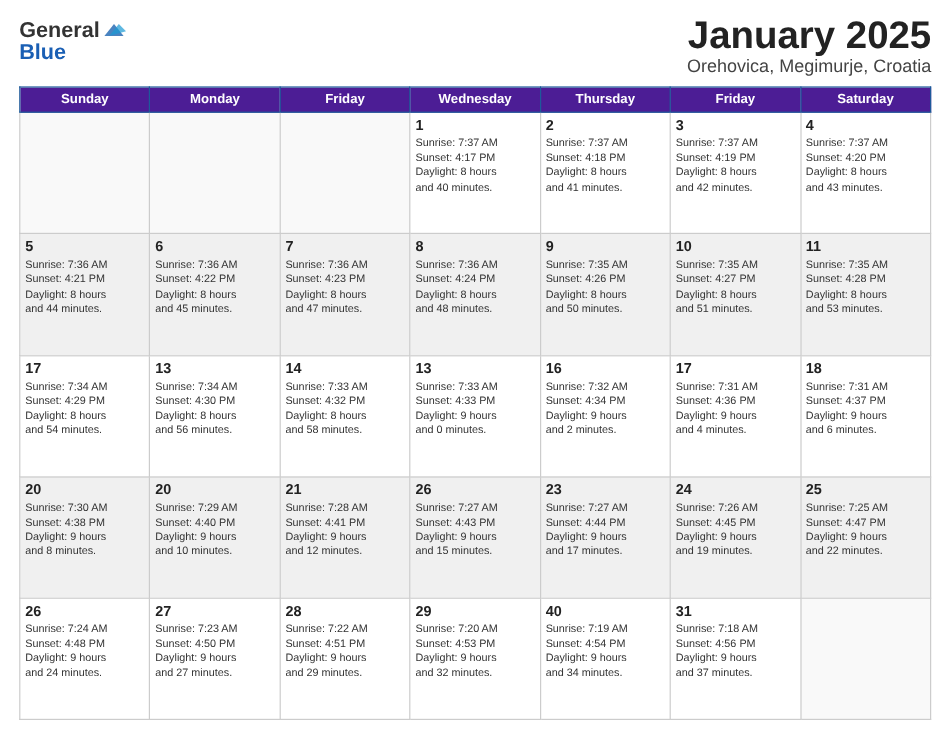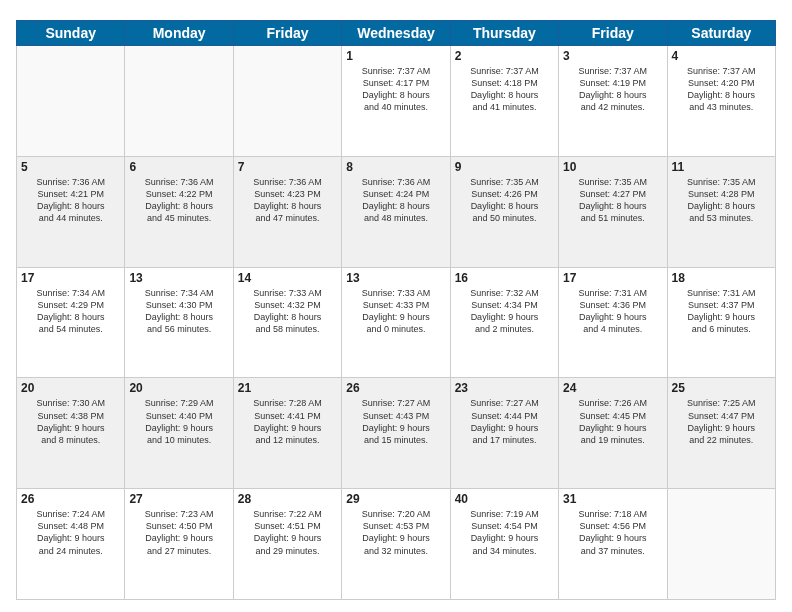--- a/index.html
+++ b/index.html
@@ -60,23 +60,23 @@
       color: #444;
     }
     .calendar {
       border: 1px solid #ccc;
       border-collapse: collapse;
       width: 100%;
       flex: 1;
       table-layout: fixed;
     }
     .calendar th {
-      background: #0369a1;
+      background: #4c1d95;
       color: white;
-      font-size: 14px;
+      font-size: 11px;
       font-weight: bold;
       padding: 4px 3px;
       text-align: center;
       border: 1px solid #1e5a9a;
     }
     .calendar td {
       border: 1px solid #ccc;
       vertical-align: top;
       padding: 3px 4px;
       font-size: 9.5px;
@@ -90,35 +90,46 @@
     .day-number {
       font-size: 12px;
       font-weight: bold;
       color: #222;
       margin-bottom: 2px;
     }
     .cell-text {
       font-size: 9px;
       line-height: 1.35;
       color: #333;
-      text-align: center;
     }
     .row-shaded td {
       background: #f0f0f0;
     }
     .row-white td {
       background: #ffffff;
     }
   </style>
 </head>
 <body>
 
 <div class="page">
   <div class="header">
+    <div class="logo">
+      <div class="logo-row">
+        <span class="logo-text logo-general">General</span>
+        <svg class="logo-icon" viewBox="0 0 20 14">
+          <polygon points="2,12 10,2 18,12" fill="#2a6db5" opacity="0.85"></polygon>
+          <polygon points="6,12 14,2 20,8" fill="#1a9ad4" opacity="0.7"></polygon>
+        </svg>
+      </div>
+      <span class="logo-text logo-blue">Blue</span>
+    </div>
     <div class="title-block">
+      <h1>January 2025</h1>
+      <h2>Orehovica, Megimurje, Croatia</h2>
     </div>
   </div>
 
   <table class="calendar">
     <thead>
       <tr>
         <th>Sunday</th>
         <th>Monday</th>
         <th>Friday</th>
         <th>Wednesday</th>

